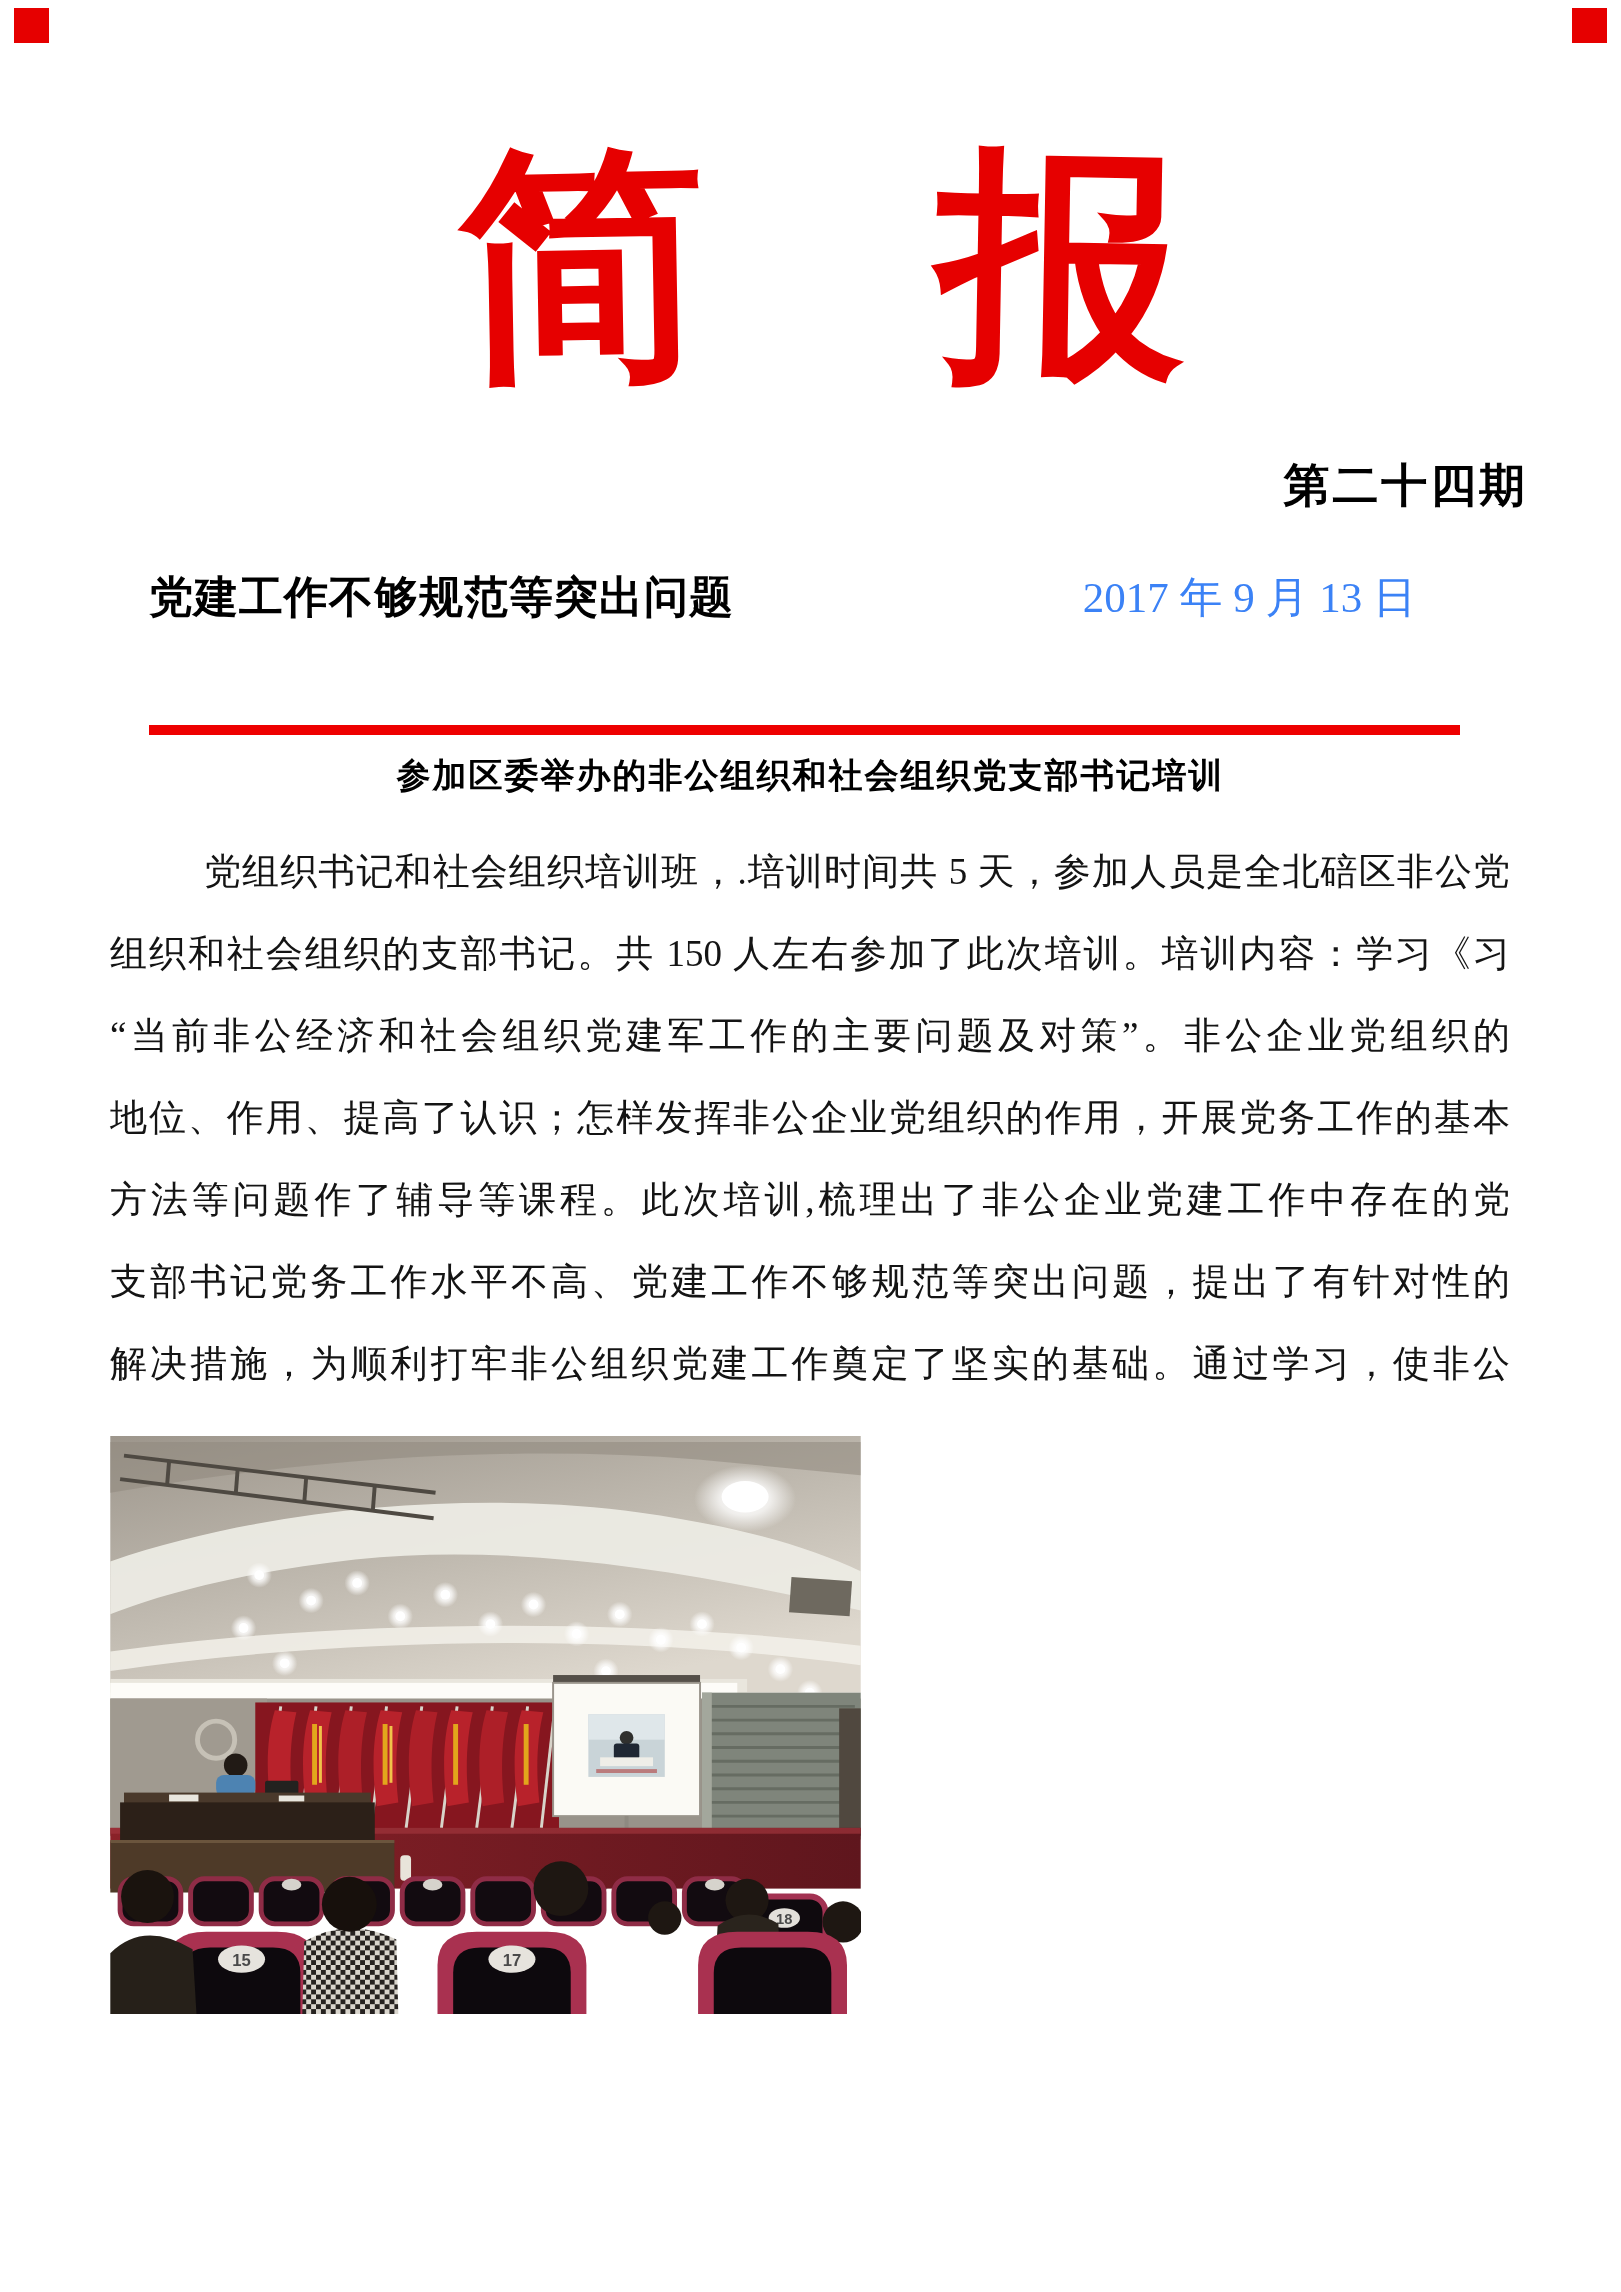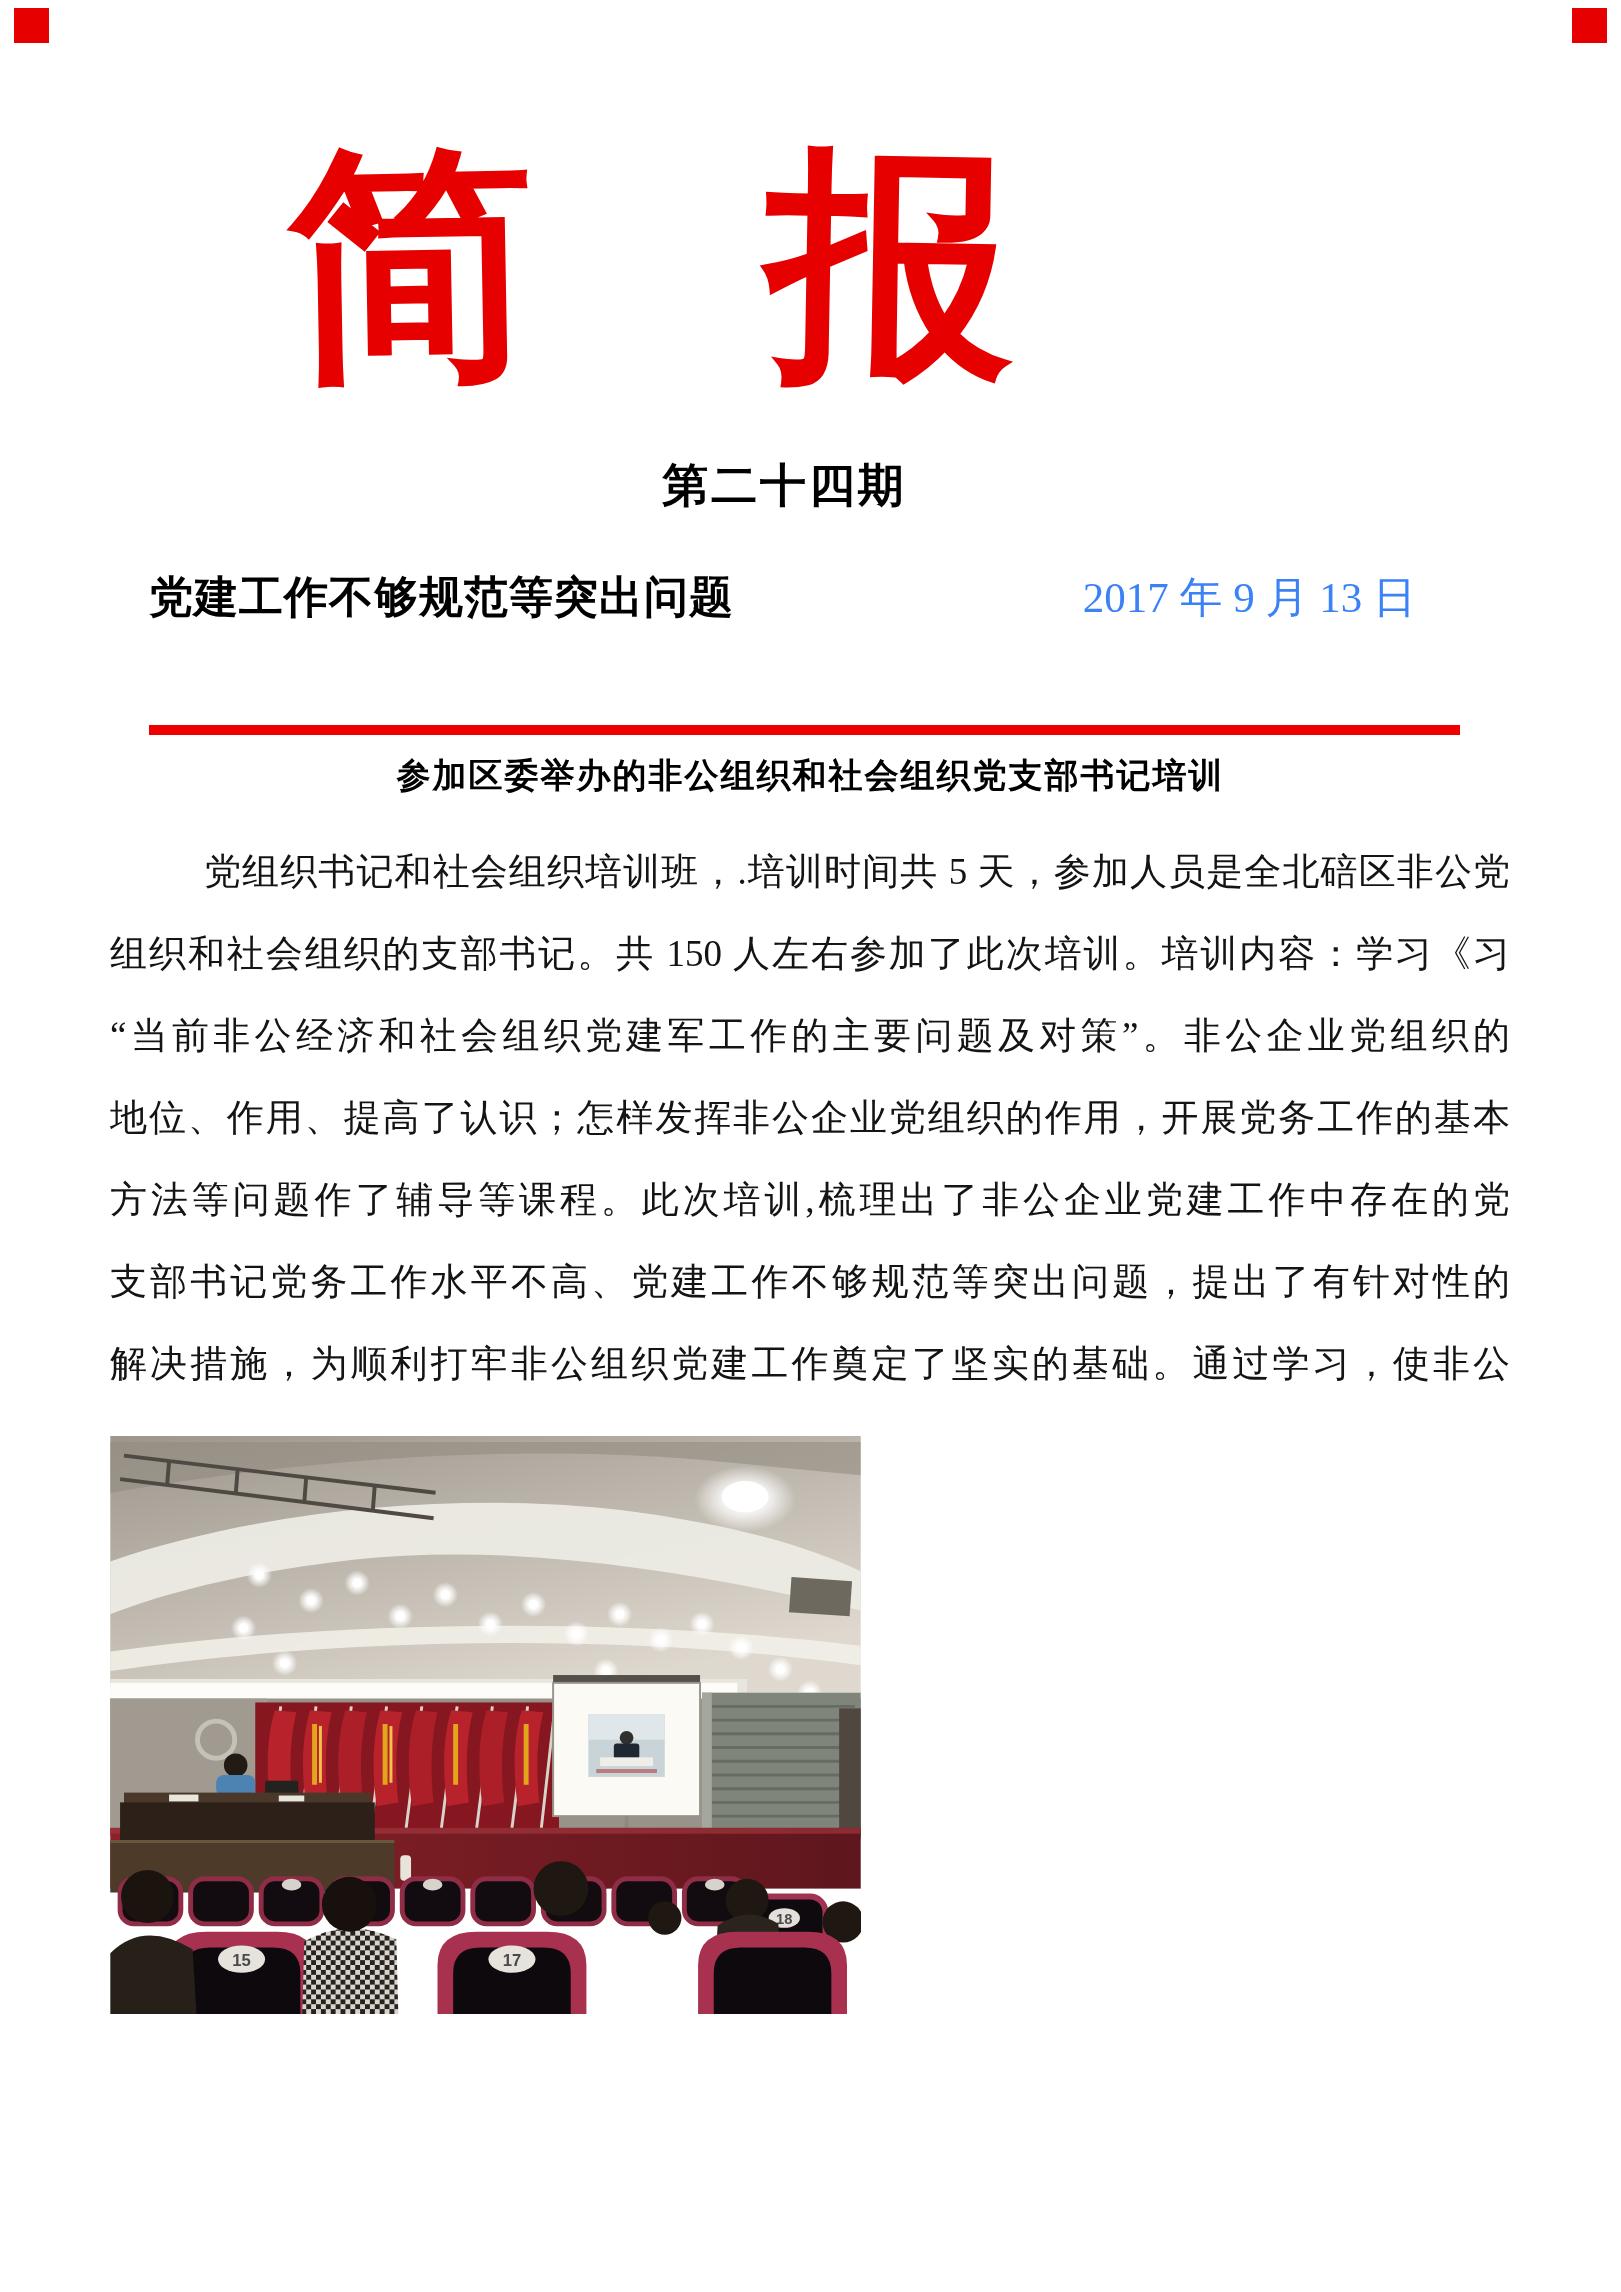--- a/index.html
+++ b/index.html
@@ -8,29 +8,29 @@
     width:1621px; height:2293px; position:relative;
     background:#ffffff; color:#141414;
     font-family:"Liberation Serif", serif;
     overflow:hidden;
   }
   .corner-mark { position:absolute; top:7.8px; width:35px; height:35px; background:#e60000; }
   .corner-mark.left  { left:13.7px; }
   .corner-mark.right { right:13.7px; }
 
   .masthead {
-    margin-top:127px; text-align:center; padding-right:320px;
+    margin-top:127px; text-align:right; padding-right:320px;
     color:#e60000; font-family:"DejaVu Serif", serif; font-weight:bold;
     font-size:247px; line-height:274px;
   }
   .masthead .mh-char { display:inline-block; margin:0 116px; transform:rotate(-1deg); }
   .masthead .mh-char:last-child { transform:rotate(1deg); }
 
   .issue {
-    margin-top:57px; text-align:center; padding-right:52px;
+    margin-top:57px; text-align:right; padding-right:93px;
     font-family:"Liberation Sans", sans-serif; font-weight:bold;
     font-size:46px; line-height:55px; letter-spacing:2.9px; color:#000;
   }
 
   .pub-row {
     display:flex; justify-content:space-between; align-items:baseline;
     margin:57px 205px 0 149px; line-height:55px;
   }
   .publisher {
     font-family:"Liberation Serif", serif; font-weight:bold;

